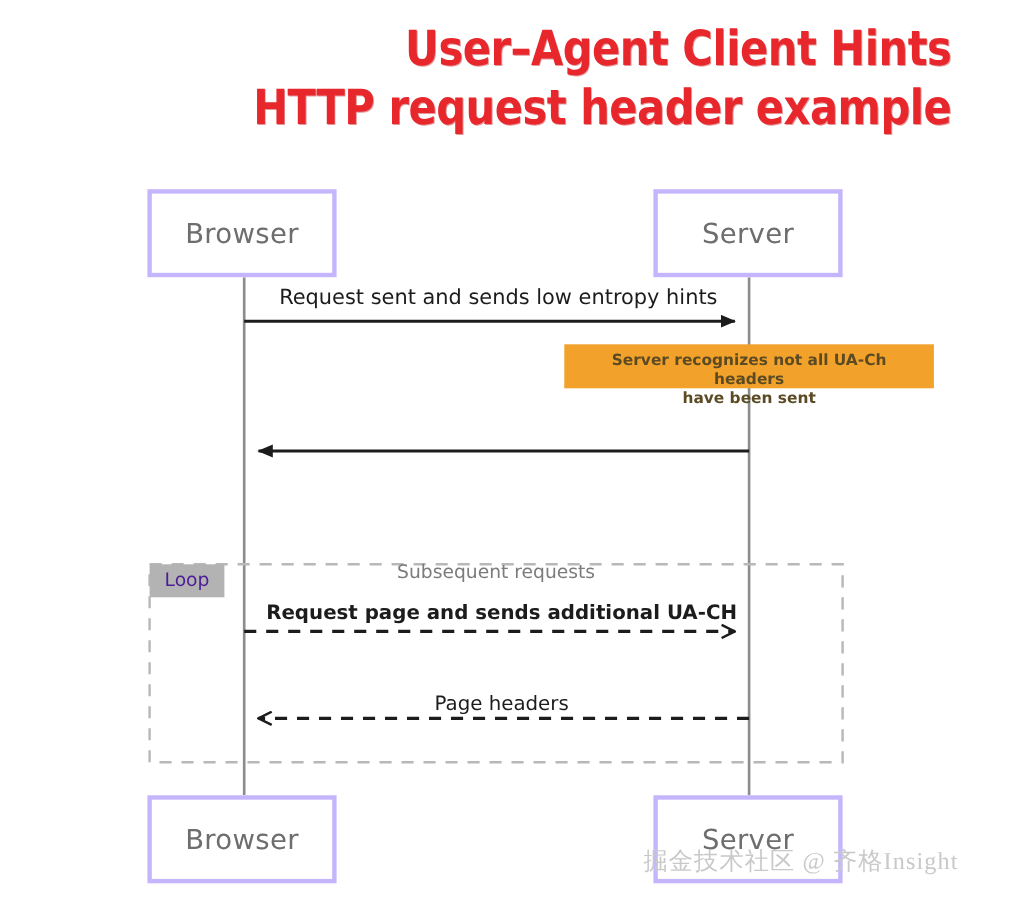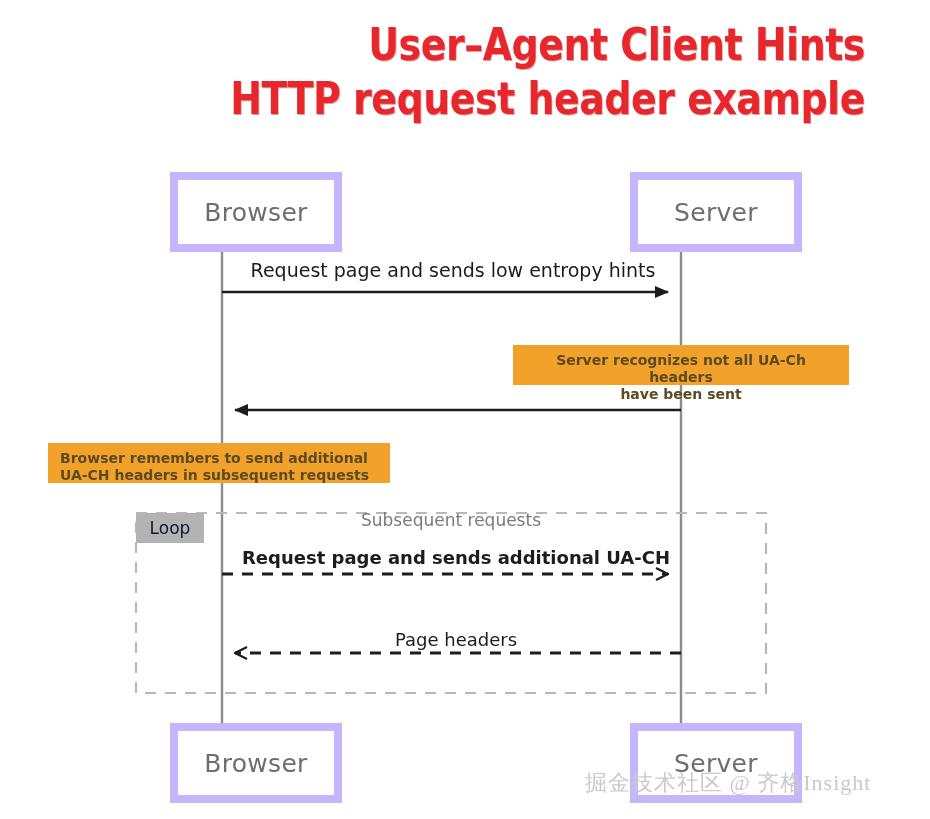--- a/index.html
+++ b/index.html
@@ -46,30 +46,29 @@
   }
   #diagram svg {
     position: absolute;
     left: 0;
     top: 0;
   }
 
   
   .participant {
     position: absolute;
-    border: 8px solid #c4b5fd;
+    border: 4px solid #c4b5fd;
     background: #ffffff;
     box-sizing: border-box;
     display: flex;
     align-items: center;
     justify-content: center;
     color: #6e6e6e;
     font-size: 25px;
     letter-spacing: 0.3px;
-    margin-left: 36px;
   }
   #participant-browser-top { left: 134px; top: 172px; width: 172px; height: 80px; }
   #participant-server-top  { left: 594px; top: 172px; width: 172px; height: 80px; }
   #participant-browser-bottom { left: 134px; top: 723px; width: 172px; height: 80px; }
   #participant-server-bottom  { left: 594px; top: 723px; width: 172px; height: 80px; }
 
   
   .msg-label {
     position: absolute;
     color: #1c1c1c;
@@ -91,36 +90,35 @@
     font-size: 14px;
     line-height: 17px;
     font-weight: bold;
     box-sizing: border-box;
     padding: 7px 12px 8px 12px;
     white-space: pre-line;
   }
   #note-server {
     left: 513px; top: 313px; width: 336px; height: 40px;
     text-align: center;
-    margin-top: 32px;
   }
   #note-browser {
     left: 48px; top: 443px; width: 342px; height: 40px;
     text-align: left;
   }
 
   
   #loop-tag {
     position: absolute;
     left: 136px;
     top: 513px;
     width: 68px;
     height: 30px;
     background: #b3b3b3;
-    color: #0f172a;
+    color: #4c1d95;
     font-size: 17px;
     display: flex;
     align-items: center;
     justify-content: center;
     box-sizing: border-box;
   }
   #fragment-title {
     position: absolute;
     left: 136px;
     top: 494px;
@@ -191,27 +189,25 @@
     <span>Server</span>
   </div>
 
   <div class="participant" id="participant-browser-bottom">
     <span>Browser</span>
   </div>
   <div class="participant" id="participant-server-bottom">
     <span>Server</span>
   </div>
 
-  <div class="msg-label" id="msg1-label">Request page and sends low entropy hints</div>
+  <div class="msg-label" id="msg1-label">Request sent and sends low entropy hints</div>
   <div class="msg-label" id="msg3-label">Request page and sends additional UA-CH</div>
   <div class="msg-label" id="msg4-label">Page headers</div>
 
   <div class="note" id="note-server">Server recognizes not all UA-Ch headers
 have been sent</div>
-  <div class="note" id="note-browser">Browser remembers to send additional
-UA-CH headers in subsequent requests</div>
 
   <div id="fragment-title">Subsequent requests</div>
   <div id="loop-tag">Loop</div>
 
 </div>
 
 <div id="watermark">掘金技术社区 @ 齐格Insight</div>
 
 </body></html>

